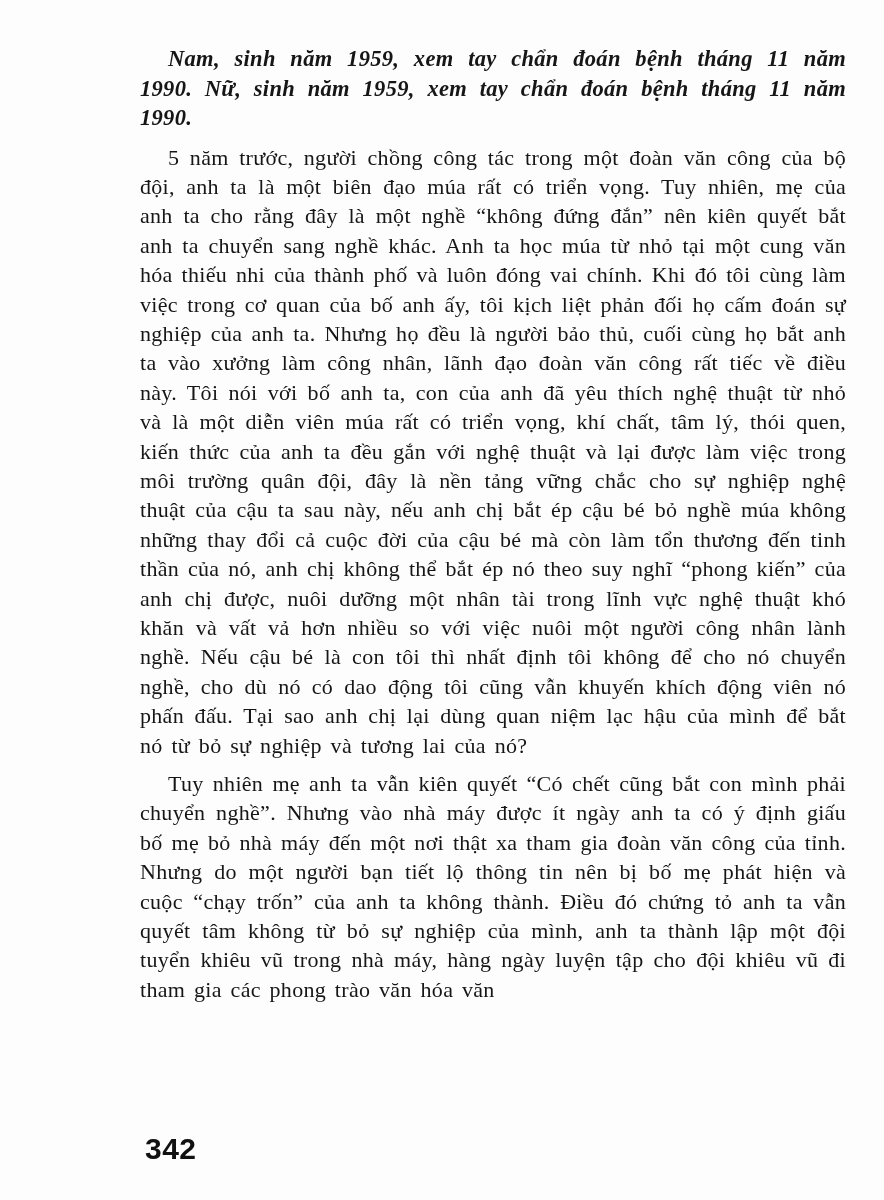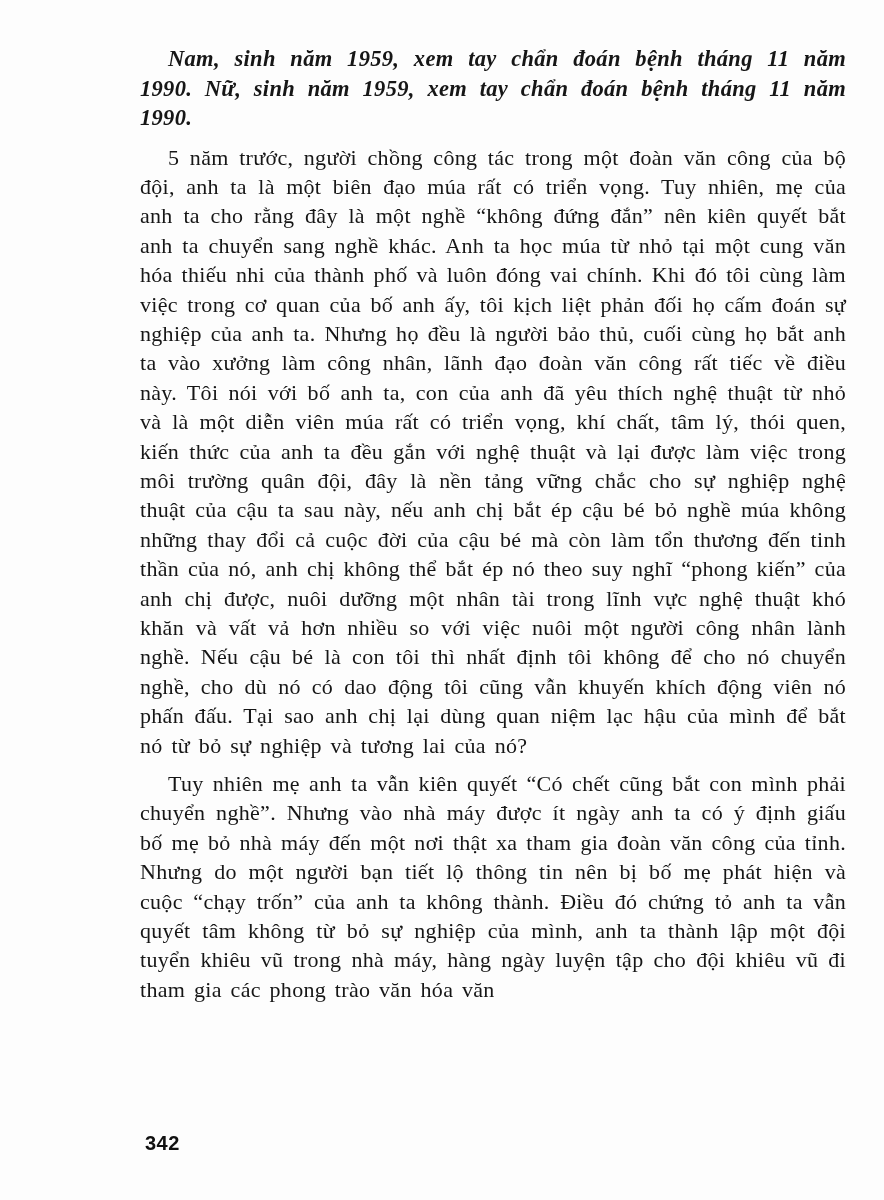--- a/index.html
+++ b/index.html
@@ -43,21 +43,21 @@
     text-align-last: left;
     text-indent: 28px;
     word-spacing: 3px;
     letter-spacing: 0.3px;
   }
   .page-number {
     position: absolute;
     left: 145px;
     top: 1132px;
     font-family: "Liberation Sans", sans-serif;
-    font-size: 20px;
+    font-size: 30px;
     font-weight: 600;
     letter-spacing: 0.5px;
     color: #111;
   }
 </style>
 </head>
 <body>
 
 <div class="page">
   <div class="text-block">

